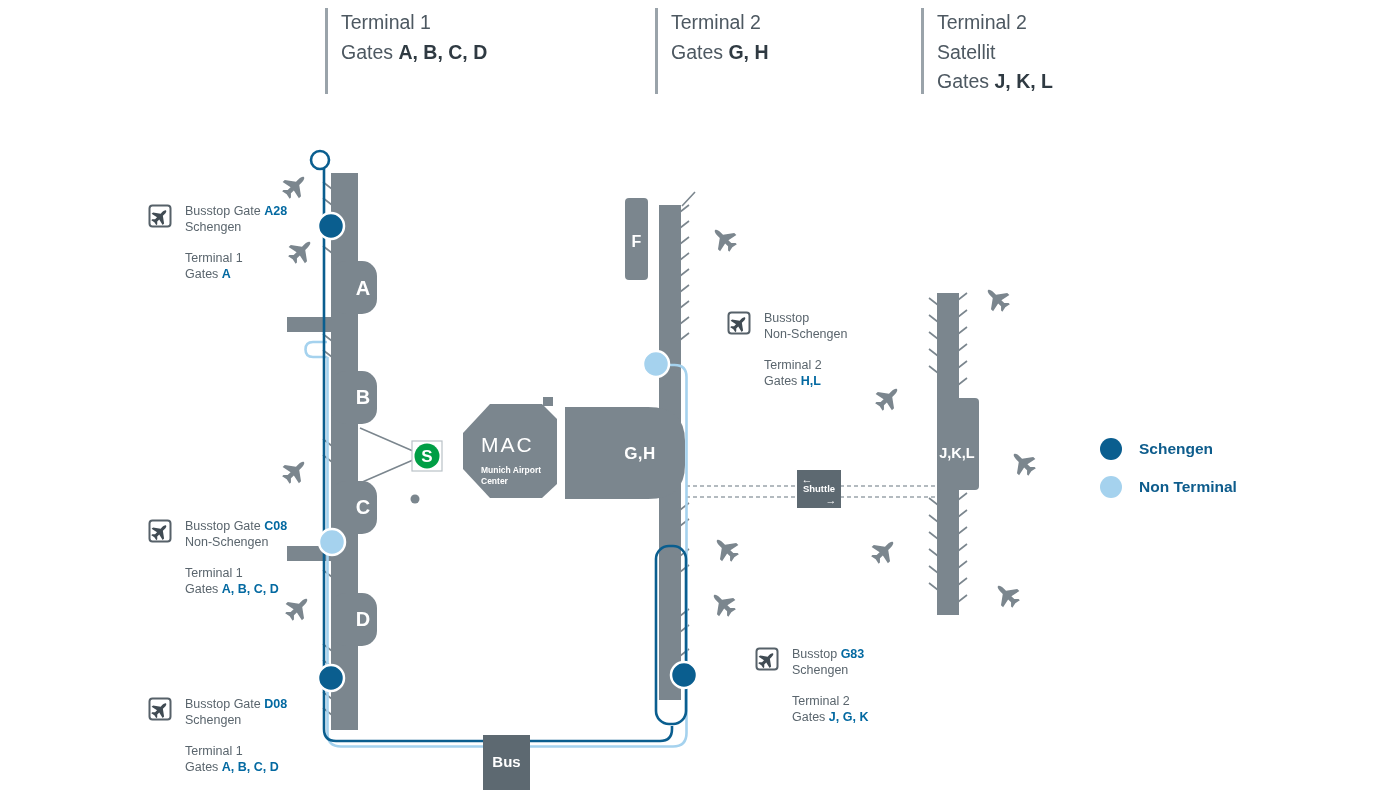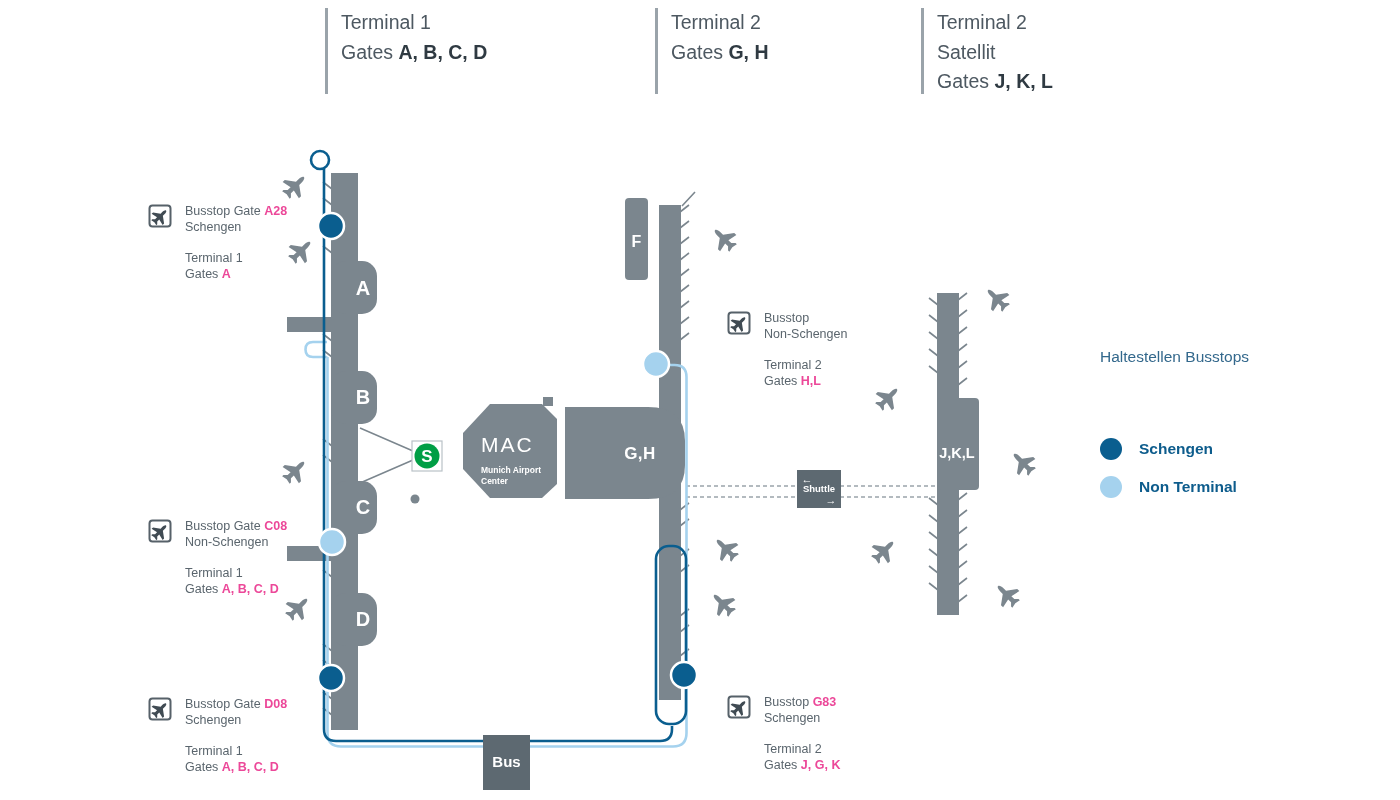--- a/index.html
+++ b/index.html
@@ -8,21 +8,21 @@
 
   
   .hdr { position:absolute; border-left:3px solid #9aa3aa; padding-left:13px; height:86px;
          color:#4d5861; font-size:19.5px; line-height:29.5px; }
   .hdr b { color:#2f3a42; font-weight:700; }
 
   
   .stop { position:absolute; font-size:12.5px; color:#5a656d; line-height:16px; }
   .stop-icon { position:absolute; left:0; top:1px; }
   .stop-text { margin-left:37px; }
-  .stop b { color:#ec4899; font-weight:700; }
+  .stop b { color:#0369a1; font-weight:700; }
   .stop-term { margin-top:15px; }
 
   
   .legend { position:absolute; width:260px; }
   .legend-title { font-size:15.5px; line-height:22px; color:#33688c; }
   .legend-item { position:absolute; display:flex; align-items:center; gap:17px;
                  font-size:15.5px; font-weight:700; color:#0d5c8c; }
   .dot { width:22px; height:22px; border-radius:50%; flex:0 0 auto; }
   .dot-dark  { background:#0a5e8f; }
   .dot-light { background:#a5d2ee; }
@@ -220,38 +220,37 @@
     <div class="stop-text">
       <div><span>Busstop</span><b></b></div>
       <div>Non-Schengen</div>
       <div class="stop-term">
         <div>Terminal 2</div>
         <div><span>Gates </span><b>H,L</b></div>
       </div>
     </div>
   </div>
 
-  <div class="stop" style="left:727px; top:646px;margin-top:48px;">
+  <div class="stop" style="left:755px; top:646px;">
     <svg class="stop-icon" width="24" height="24" viewBox="0 0 24 24">
       <rect x="1.5" y="1.5" width="21" height="21" rx="3" fill="#ffffff" stroke="#566169" stroke-width="2"></rect>
       <use href="#plane" transform="translate(12,12.5) rotate(45) scale(0.78)" fill="#404b53"></use>
     </svg>
     <div class="stop-text">
       <div><span>Busstop </span><b>G83</b></div>
       <div>Schengen</div>
       <div class="stop-term">
         <div>Terminal 2</div>
         <div><span>Gates </span><b>J, G, K</b></div>
       </div>
     </div>
   </div>
 
   <div class="legend" style="left:1100px; top:346px;">
     <div class="legend-title">
-      <div>Haltestellen Busstops</div>
     </div>
     <div class="legend-item" style="top:92px; left:0;">
       <span class="dot dot-dark"></span>
       <span>Schengen</span>
     </div>
     <div class="legend-item" style="top:130px; left:0;">
       <span class="dot dot-light"></span>
       <span>Non Terminal</span>
     </div>
   </div>

